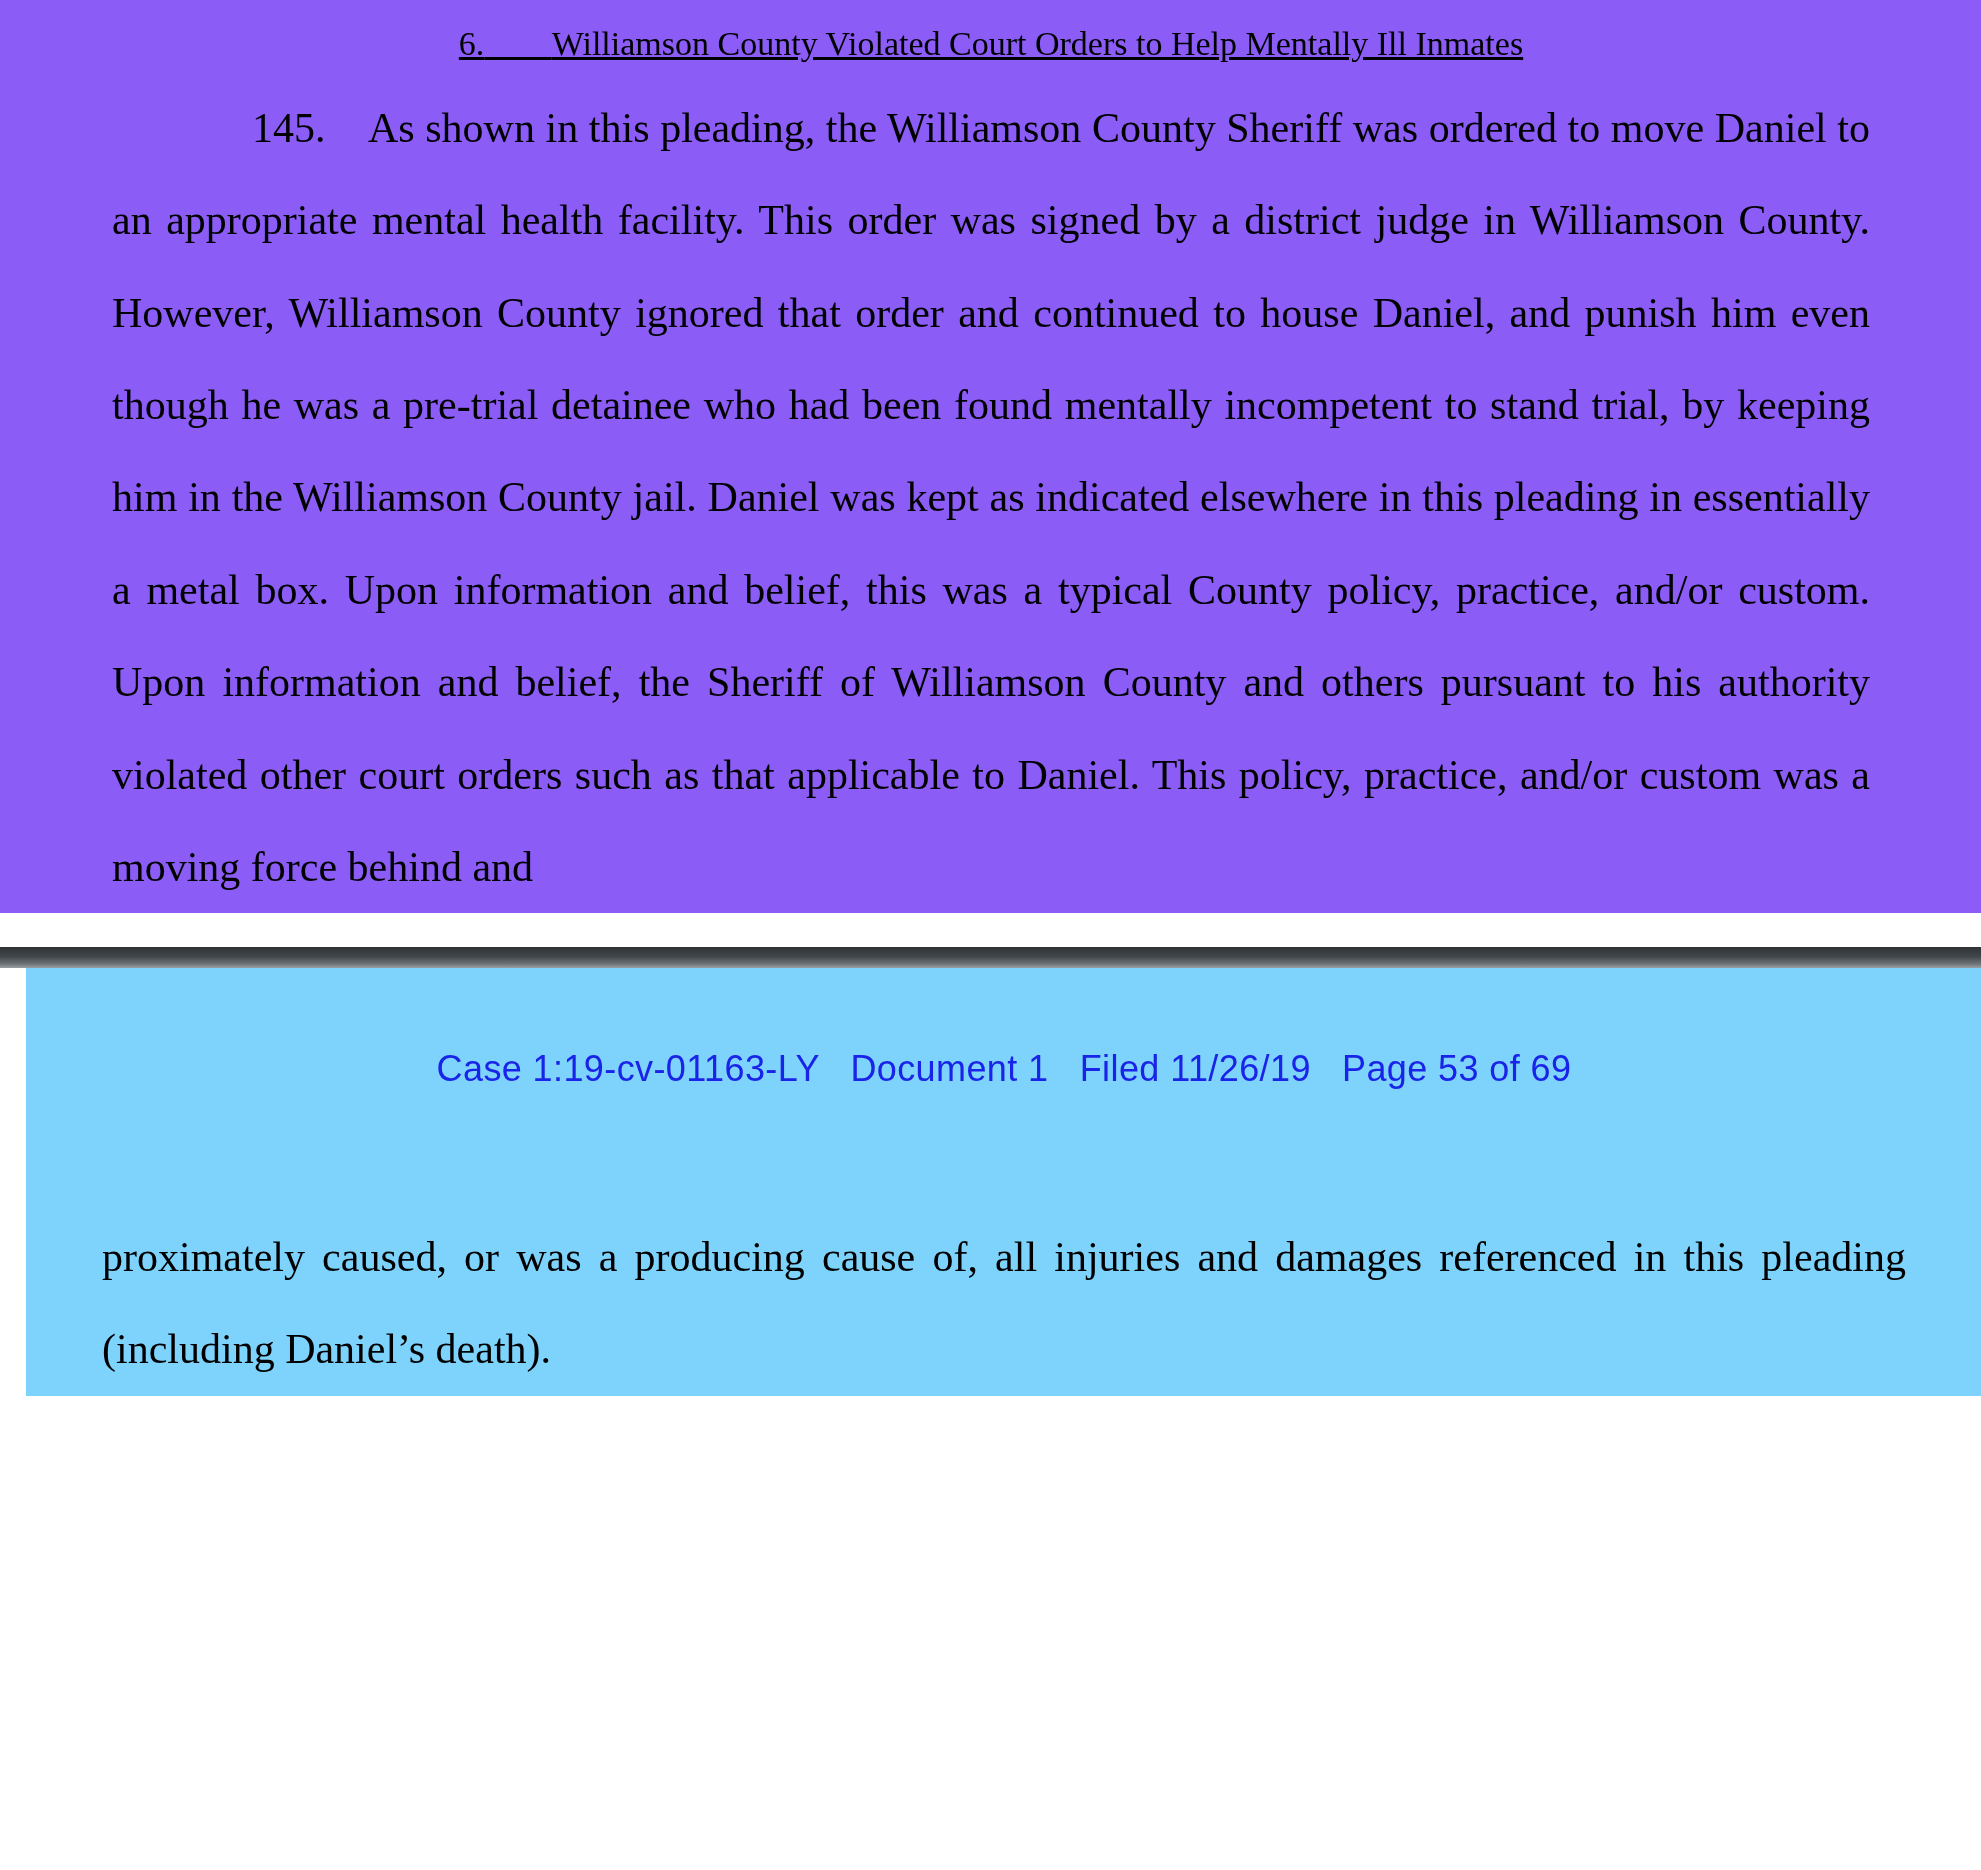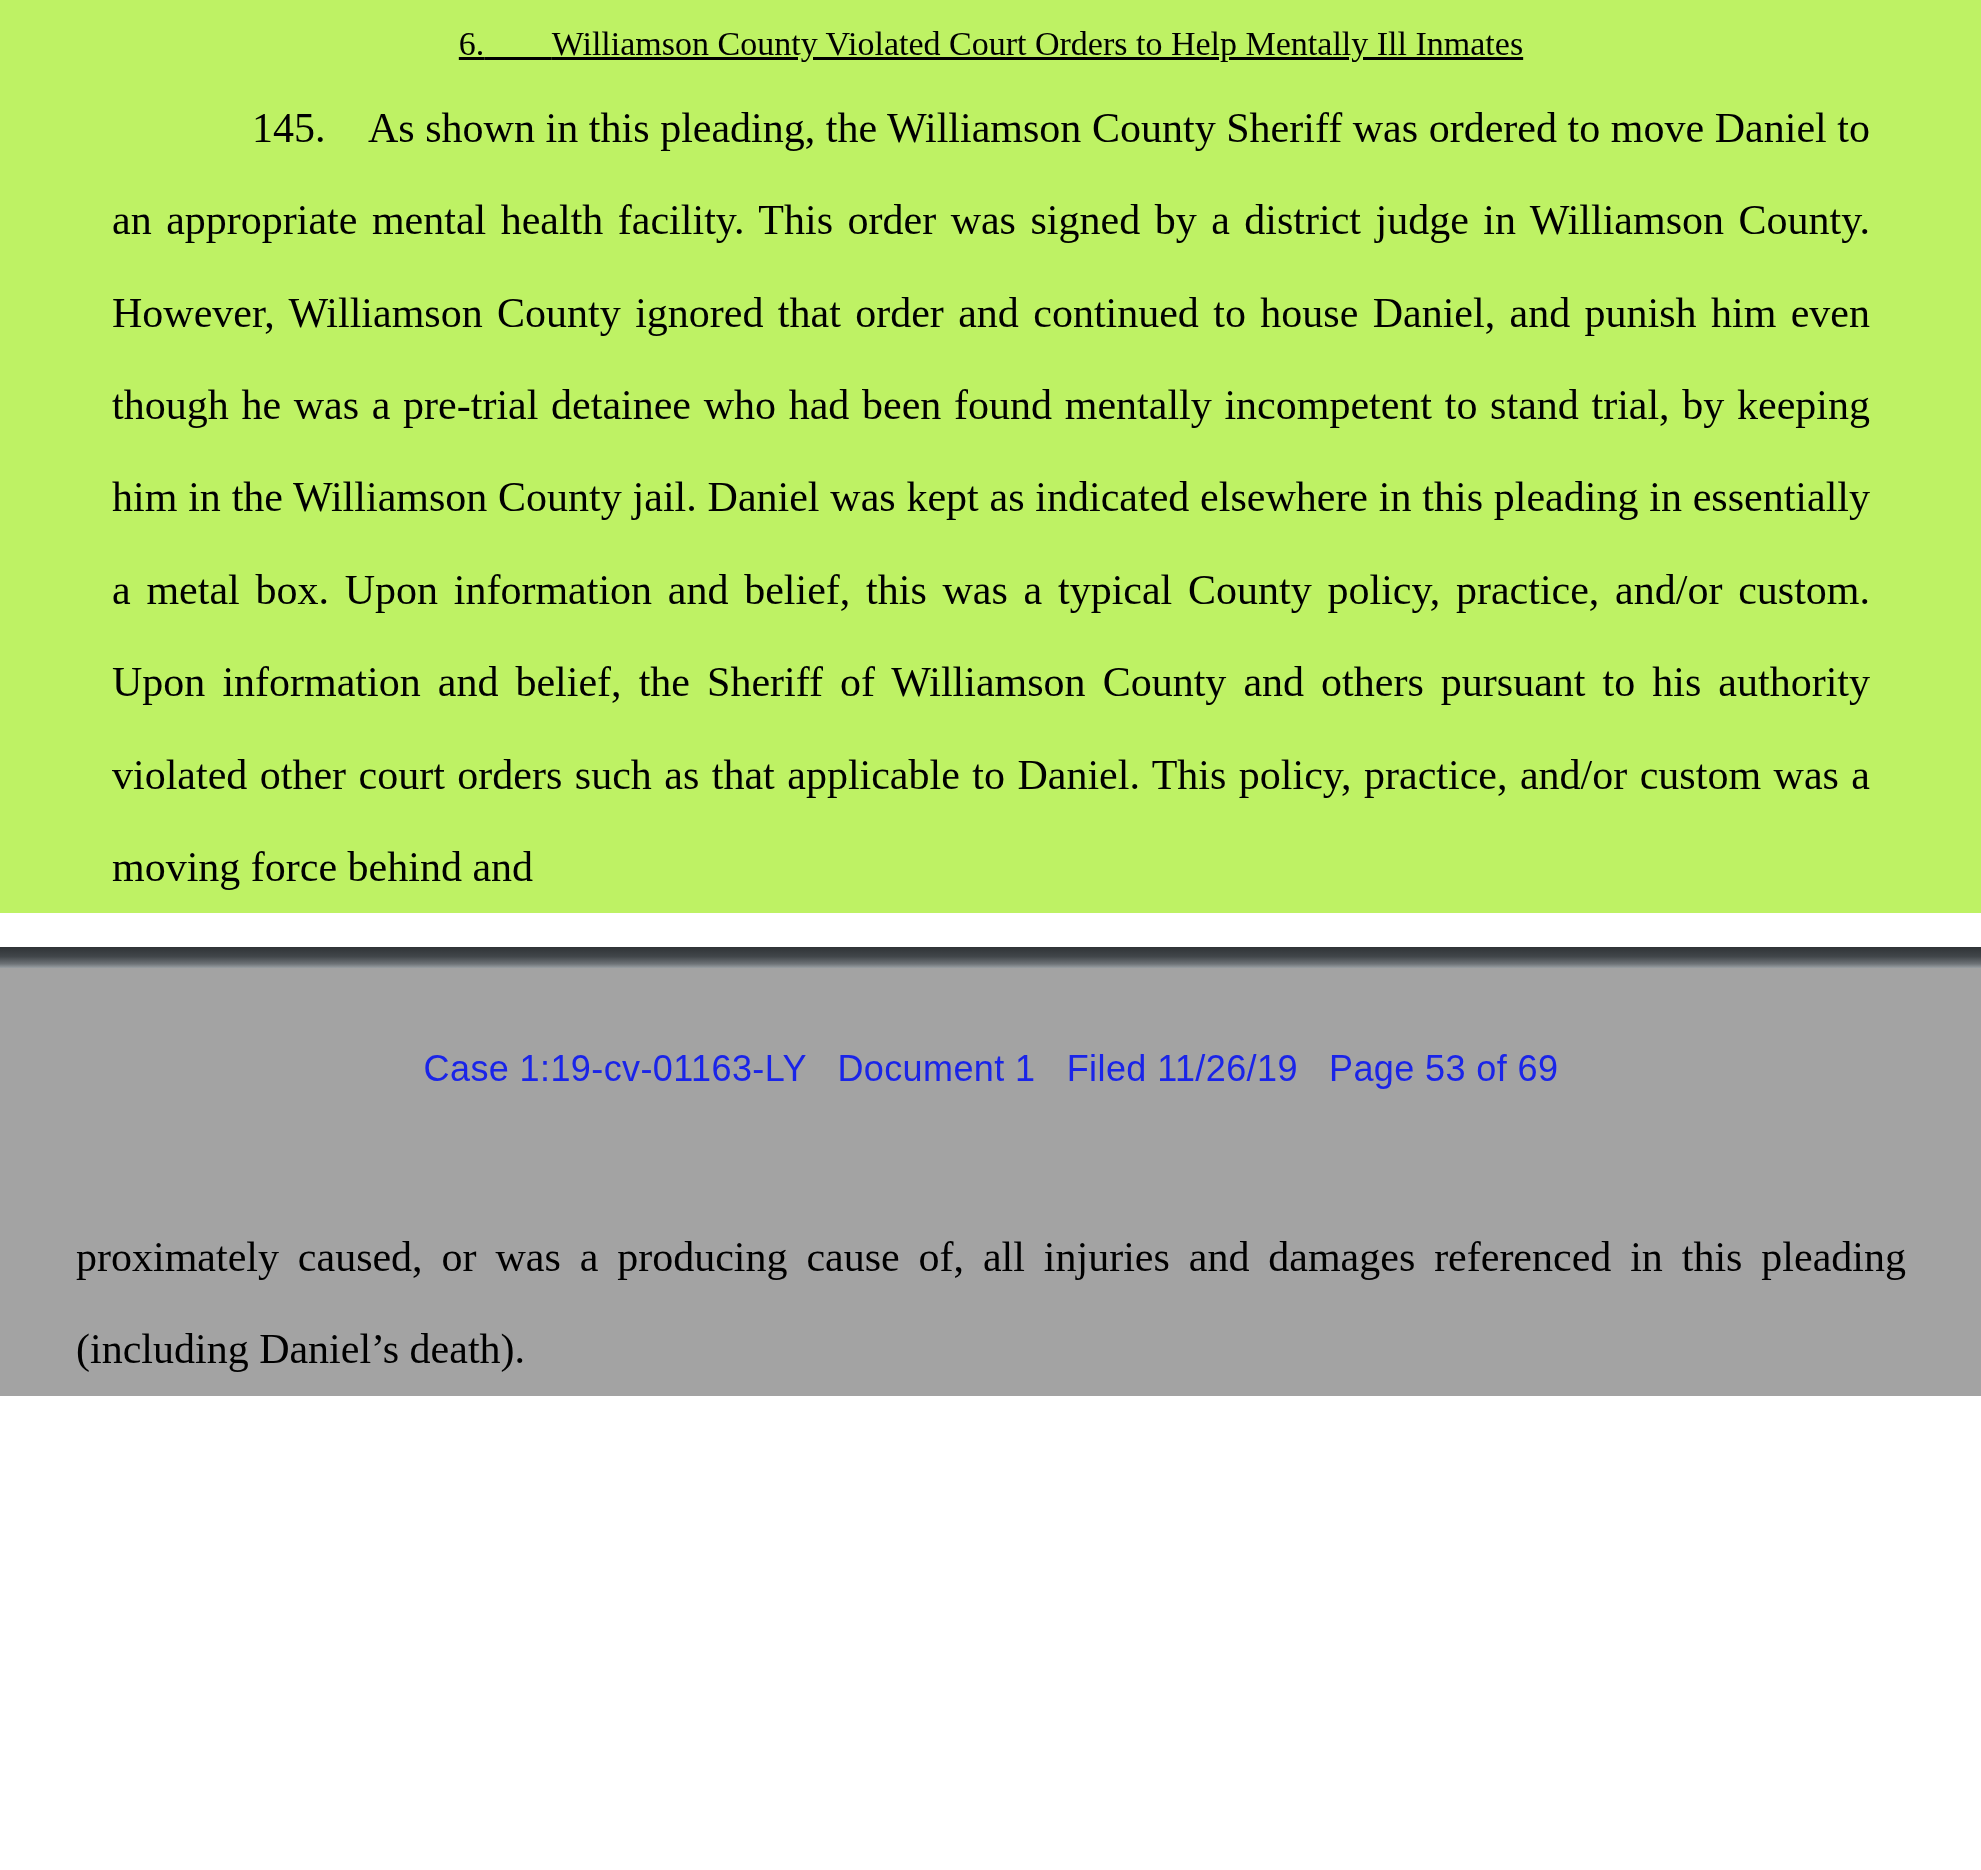--- a/index.html
+++ b/index.html
@@ -6,21 +6,21 @@
     margin: 0;
     padding: 0;
     background: #ffffff;
   }
   body {
     width: 1982px;
     font-family: "Liberation Serif", serif;
     color: #000000;
   }
   .page {
-    background: #bef264;
+    background: #8b5cf6;
     position: relative;
   }
   .page-inner {
     padding: 0 112px;
   }
   .section-heading {
     text-align: center;
     font-size: 34px;
     line-height: 1.2;
     margin: 0;
@@ -50,22 +50,23 @@
   .page-gap {
     height: 34px;
     background: #ffffff;
   }
   .page-divider {
     height: 20.5px;
     background: linear-gradient(to bottom, #2f3336 0%, #41464a 45%, #6d7276 80%, #9aa0a4 100%);
     width: 100%;
   }
   .page2 {
-    background: #a3a3a3;
+    background: #7dd3fc;
     padding-top: 52px;
+    margin-left: 26px;
   }
   .ecf-stamp {
     text-align: center;
     color: #1a24e8;
     font-family: "Liberation Sans", sans-serif;
     font-size: 36px;
     letter-spacing: 0.4px;
     white-space: pre;
     padding: 28px 0 0 0;
   }

